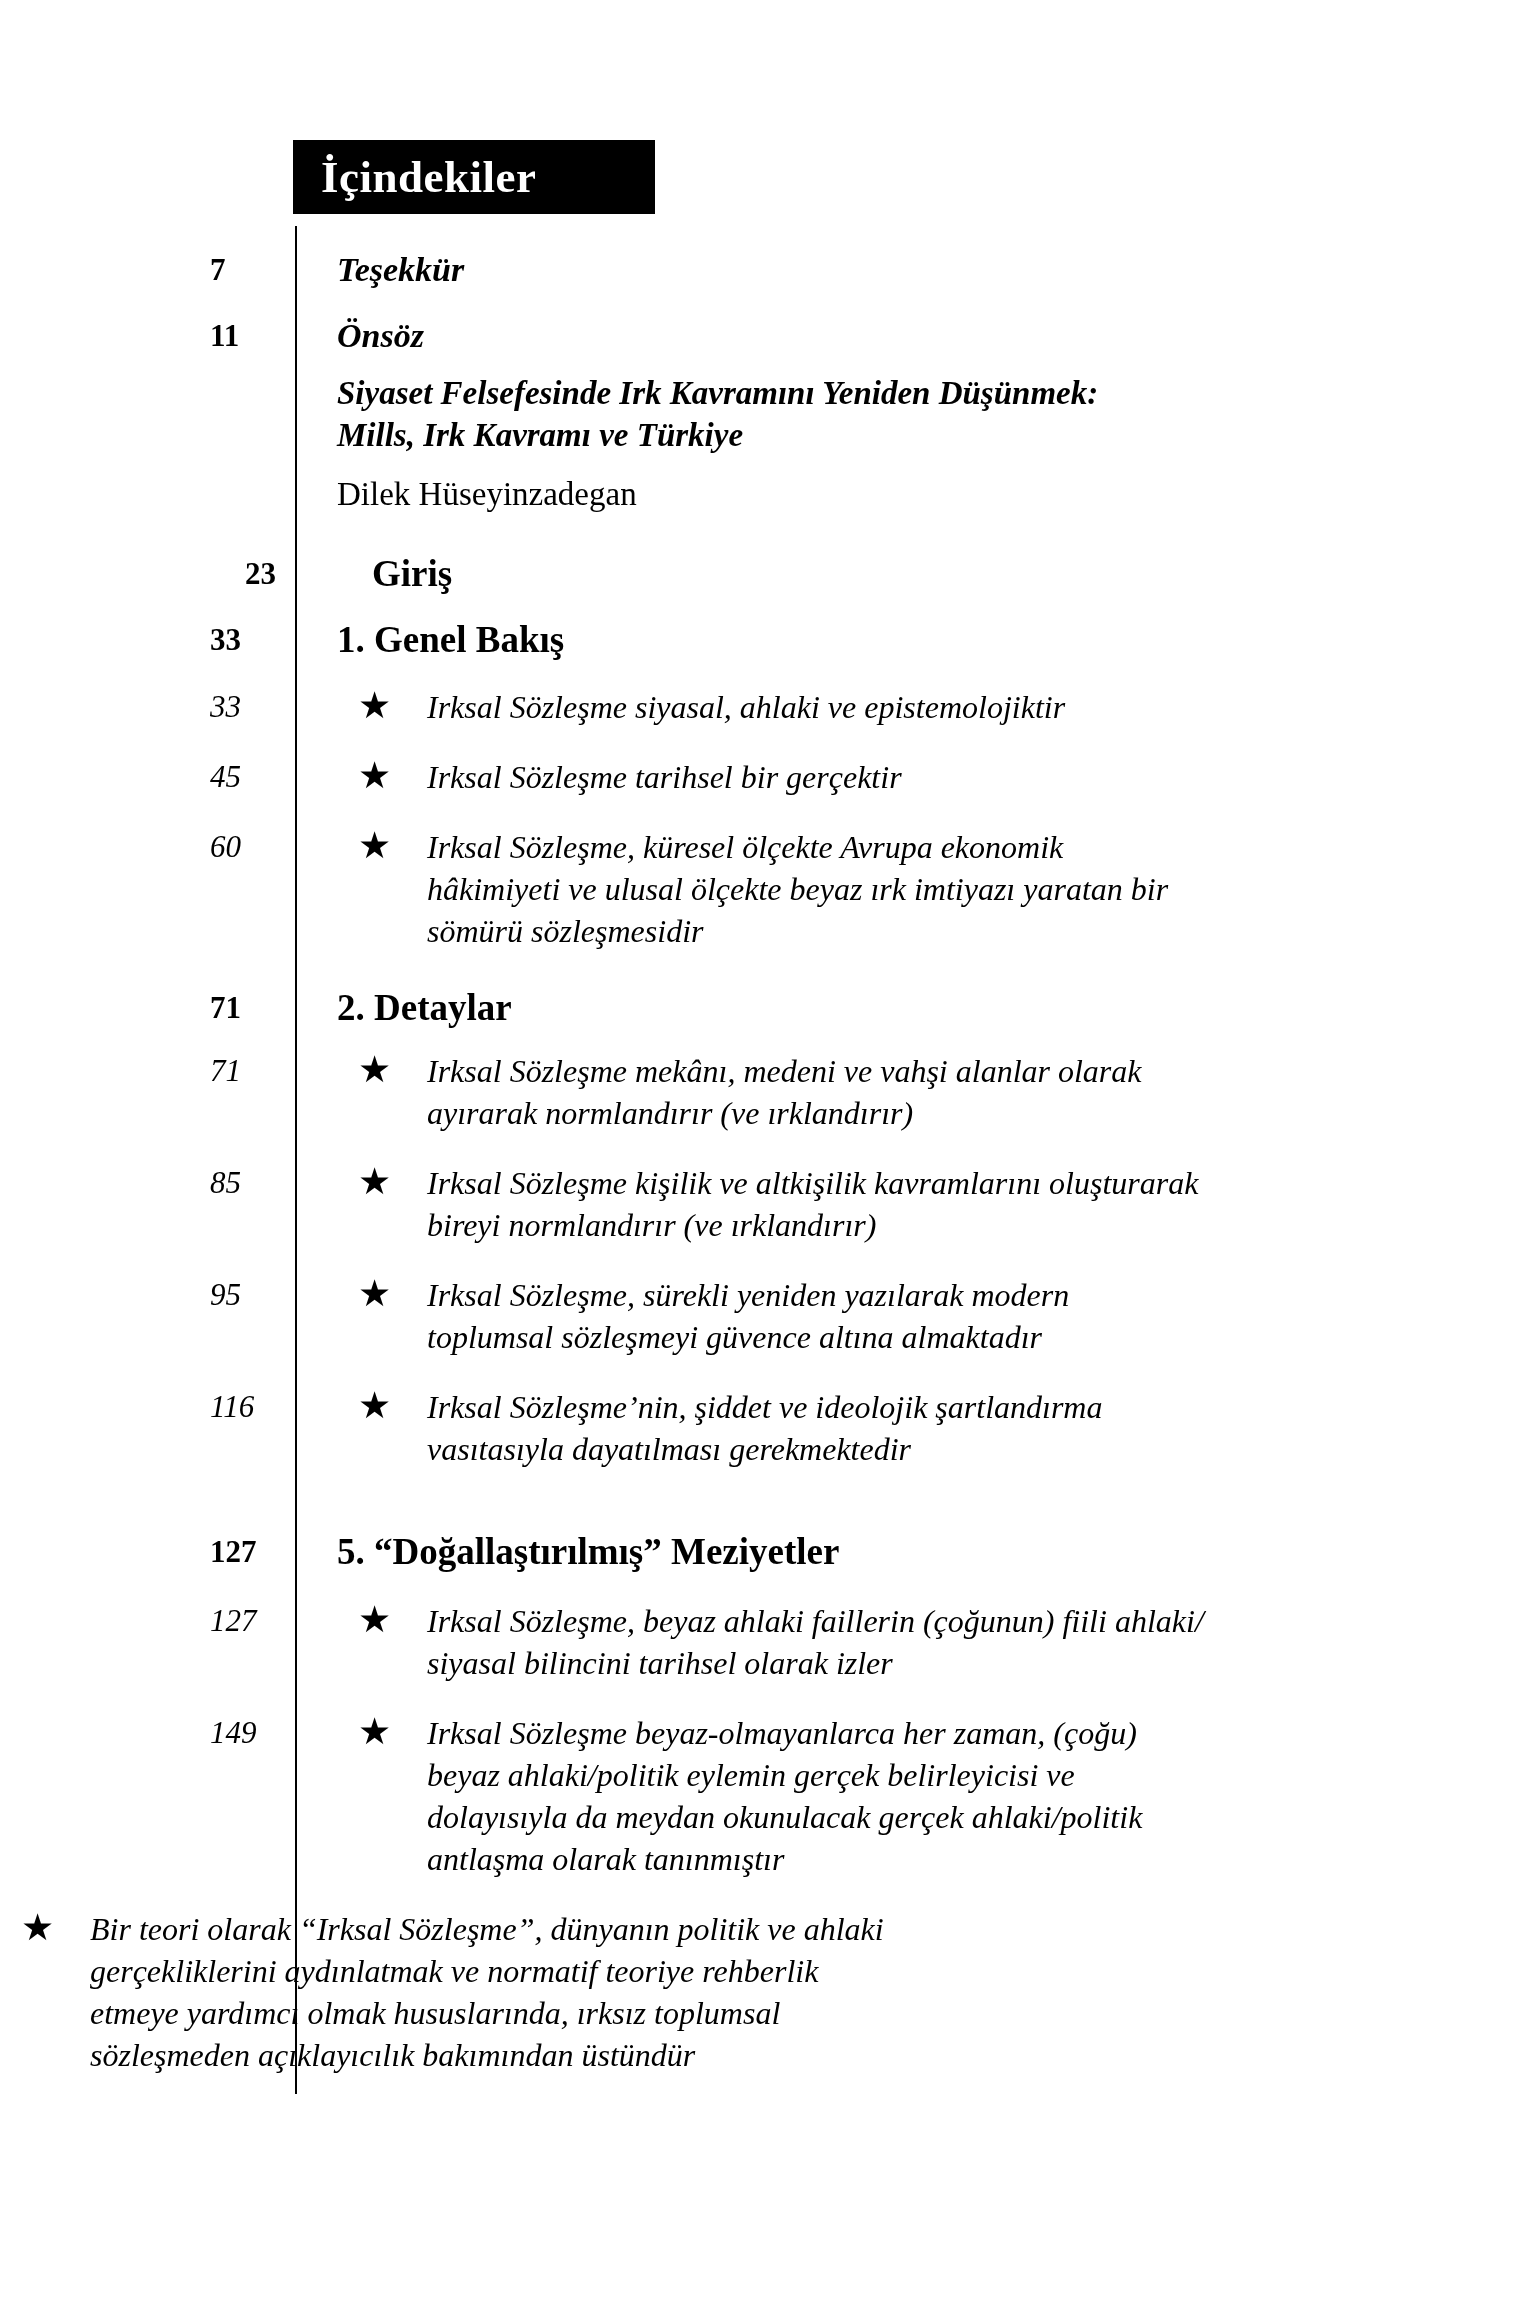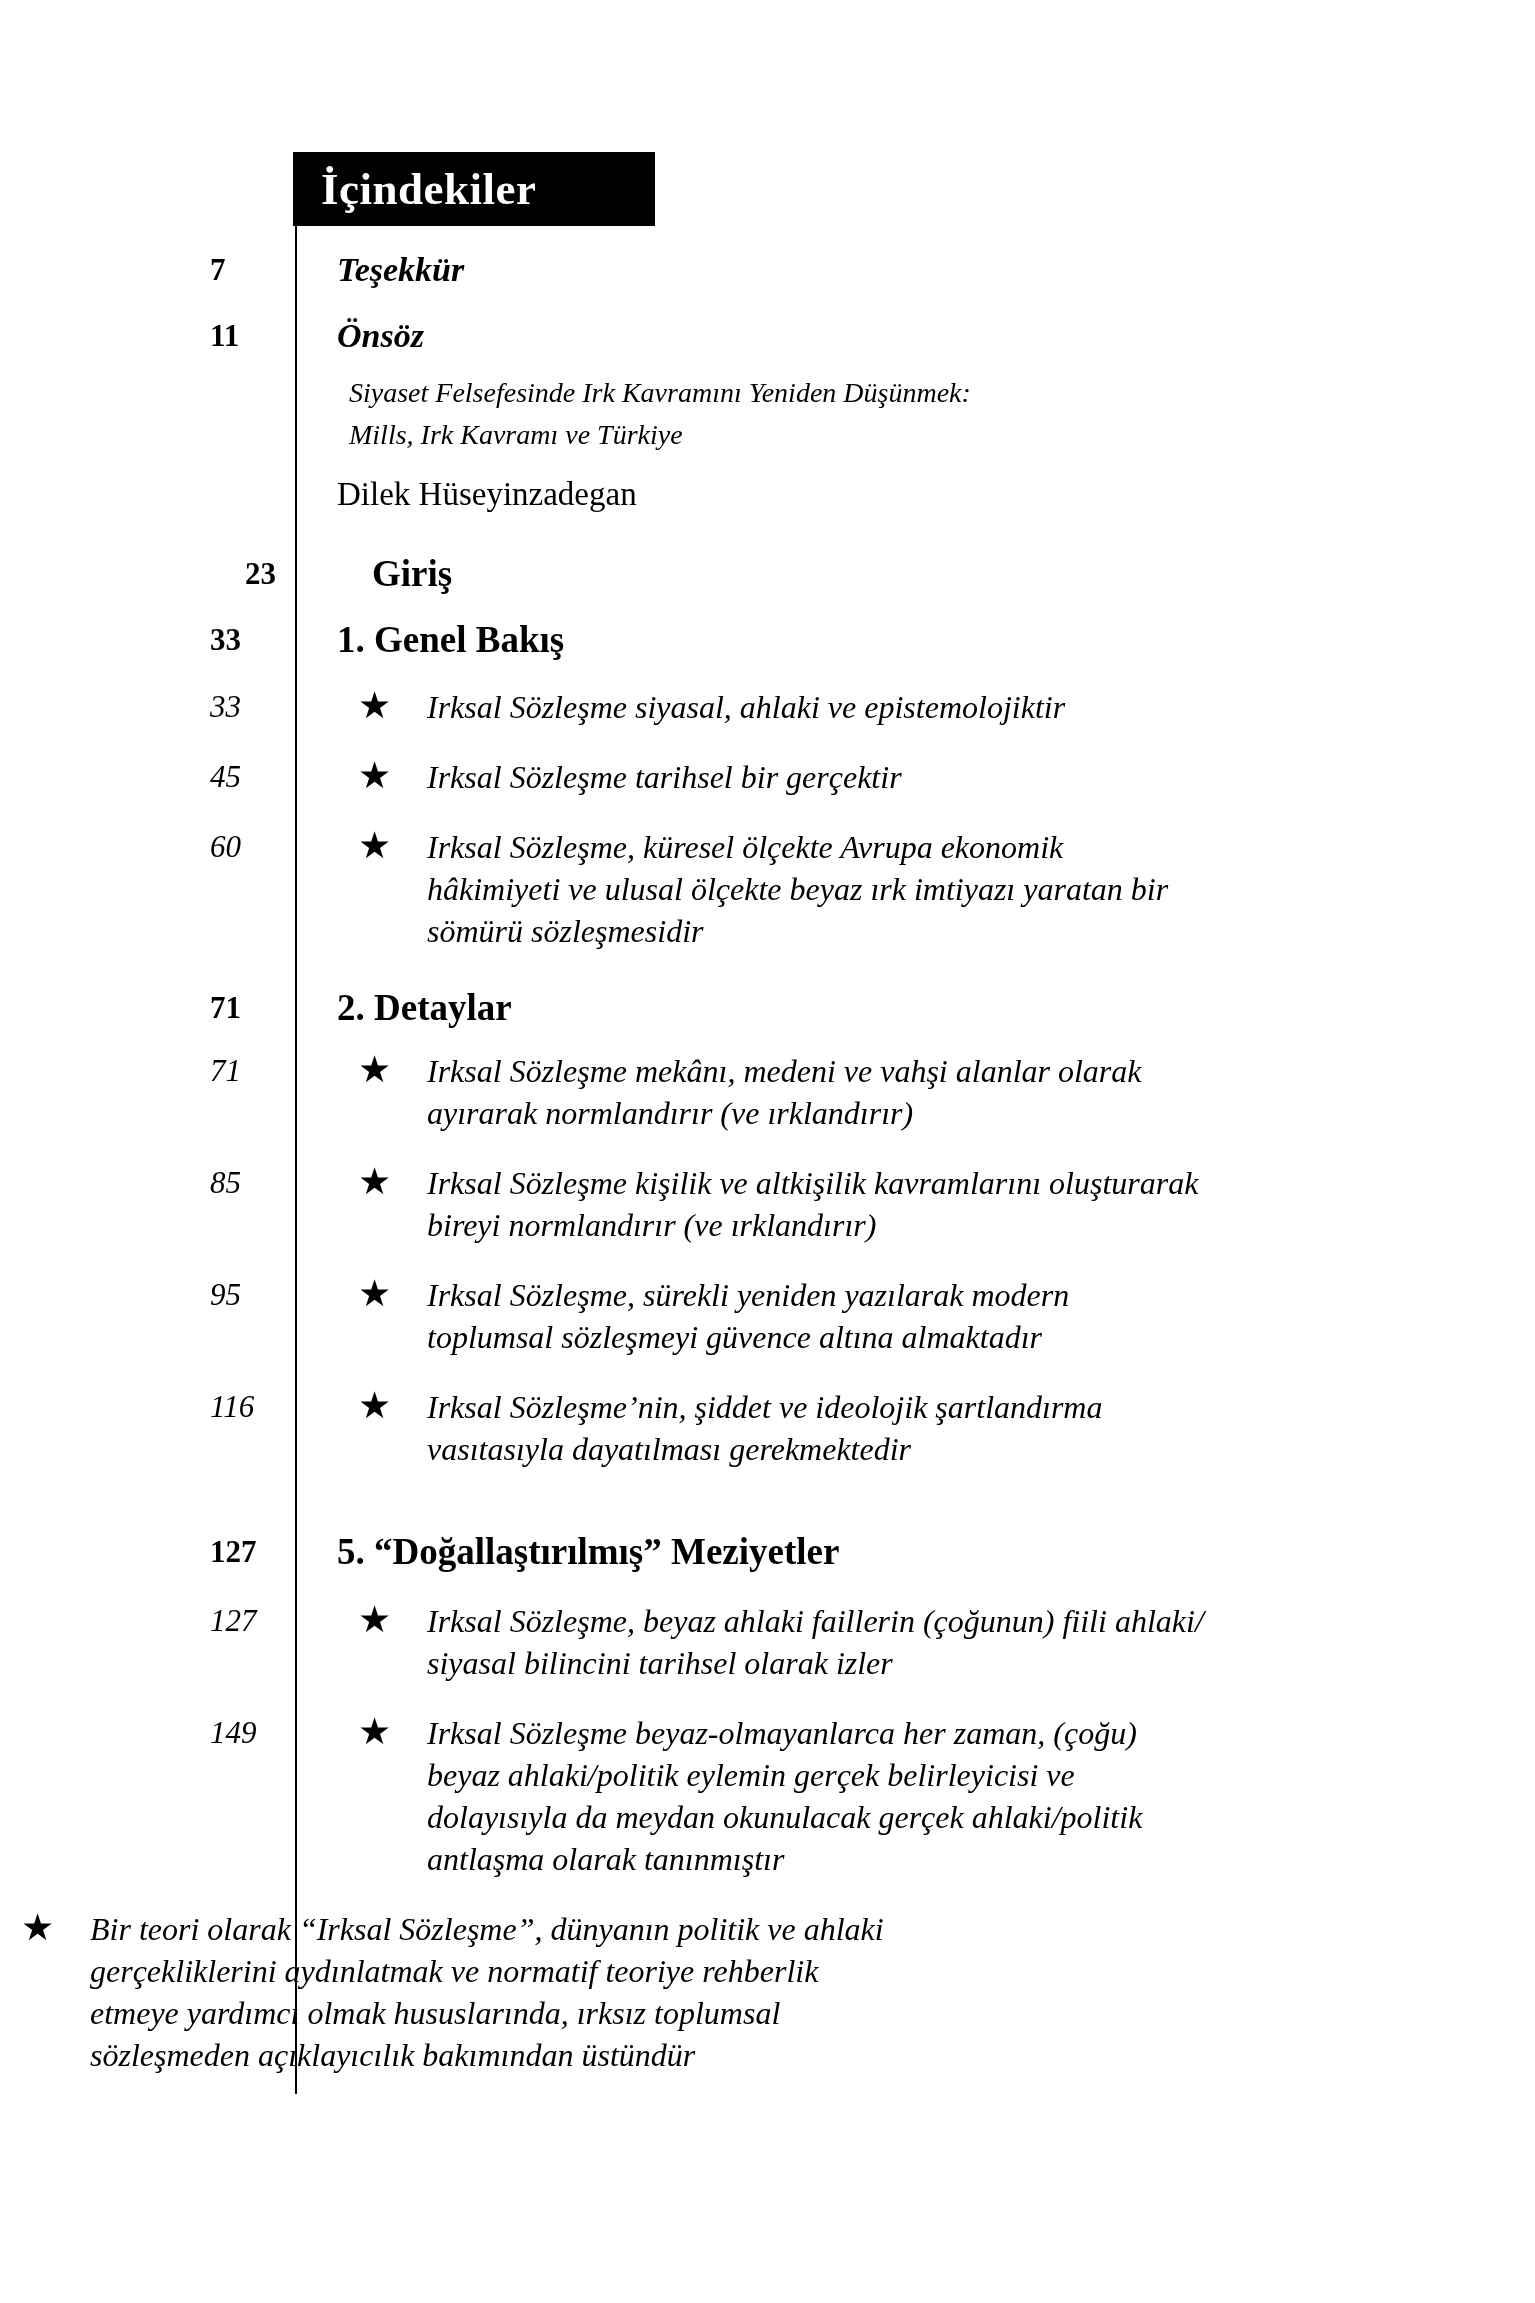--- a/index.html
+++ b/index.html
@@ -2,21 +2,21 @@
 <html><head>
 <meta charset="utf-8">
 <style>
   html,body { margin:0; padding:0; background:#ffffff; }
   .page {
     position:relative; width:1535px; height:2303px; background:#ffffff;
     font-family:"Liberation Serif","DejaVu Serif",serif; color:#000000;
     overflow:hidden;
   }
   .header-box {
-    position:absolute; left:293px; top:152px; width:362px; height:74px;
+    position:absolute; left:293px; top:140px; width:362px; height:74px;
     background:#000000; color:#ffffff; display:flex; align-items:center;
     box-sizing:border-box; padding-left:28px;
     font-size:45px; font-weight:bold; letter-spacing:0.5px;
   }
   .vline {
     position:absolute; left:295px; top:226px; width:2px; height:1868px;
     background:#000000;
   }
   .toc { position:absolute; left:0; top:248px; right:0; }
   .row { display:flex; }
@@ -31,22 +31,22 @@
     display:none;
   }
   .row-star .star { display:block; }
   .textwrap { flex:1; }
   .text { white-space:pre-line; }
 
   
   .row-front { margin-bottom:22px; }
   .row-front .num { font-weight:bold; line-height:44px; }
   .row-front .text { font-weight:bold; font-style:italic; font-size:34px; line-height:44px; }
-  .subtitle { font-weight:normal; font-style:italic; font-size:28px; line-height:42px;
-              margin-top:14px; white-space:pre-line;margin-left:12px; }
+  .subtitle { font-weight:bold; font-style:italic; font-size:33px; line-height:42px;
+              margin-top:14px; white-space:pre-line; }
   .author { font-size:33px; line-height:44px; margin-top:16px; }
 
   
   .row-section { margin-bottom:22px; }
   .row-section .num { font-weight:bold; line-height:48px; }
   .row-section .text { font-weight:bold; font-size:37px; line-height:48px; }
 
   
   .row-star { margin-bottom:28px; }
   .row-star .num { font-style:italic; line-height:42px; }

